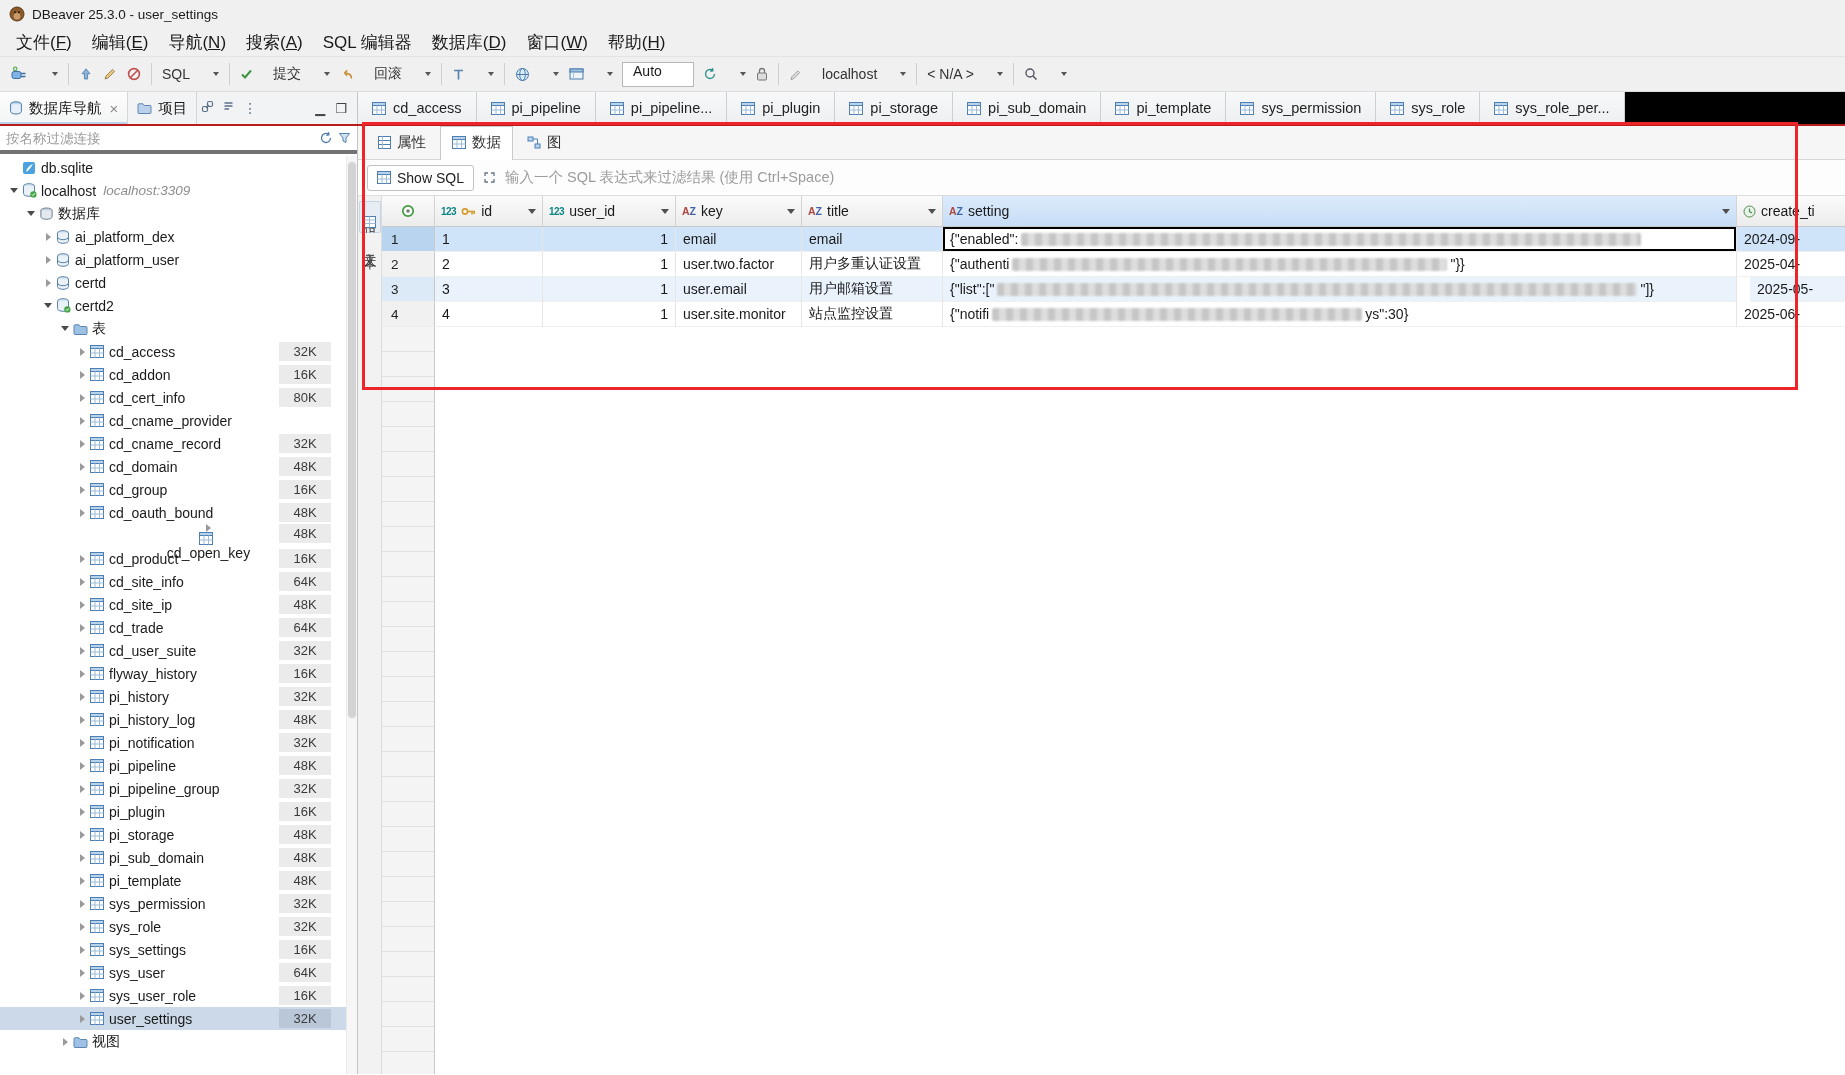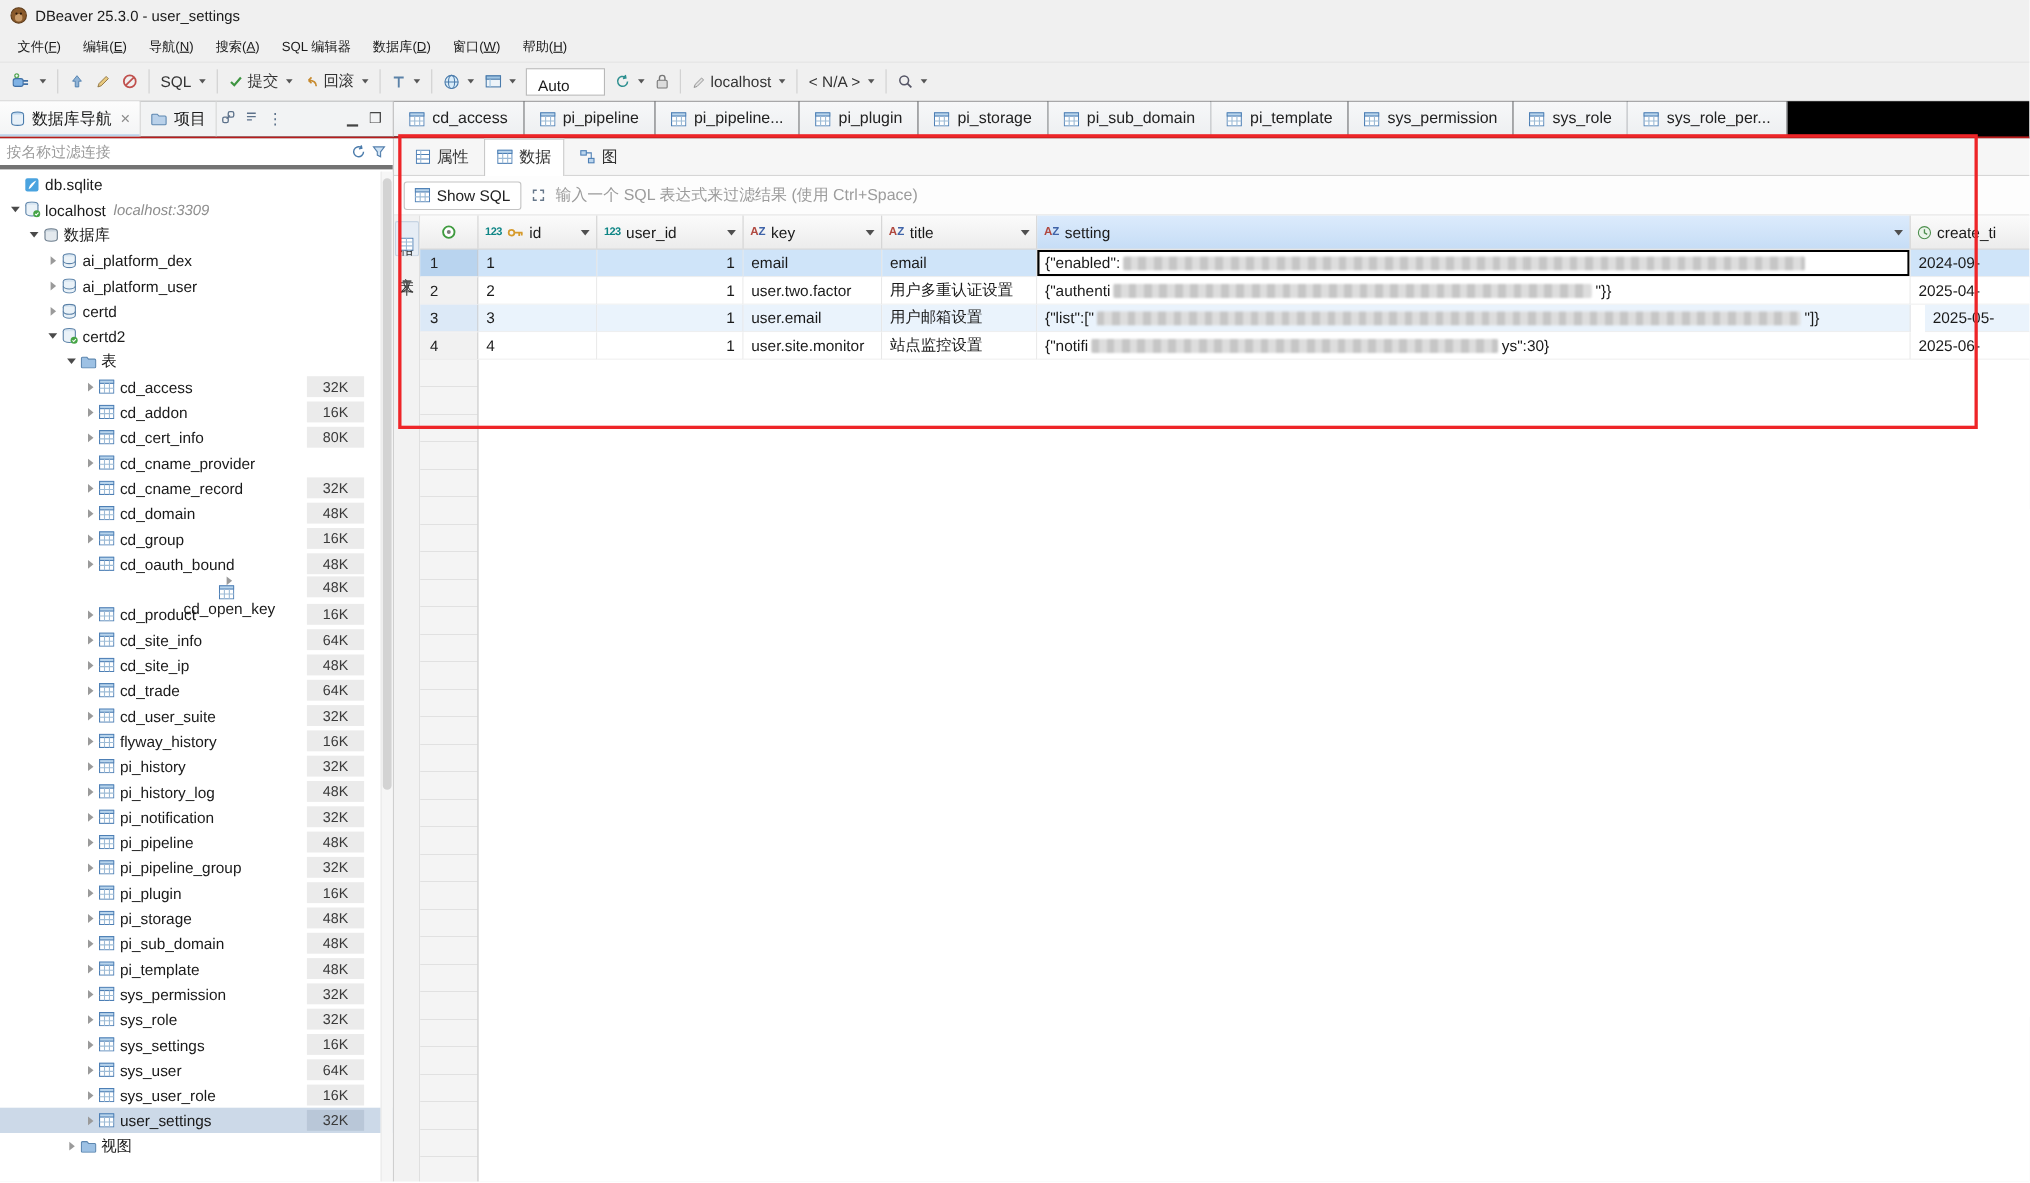--- a/index.html
+++ b/index.html
@@ -6,28 +6,28 @@
   html,body{width:1845px;height:1075px;overflow:hidden}
   body{font-family:"Liberation Sans","DejaVu Sans",sans-serif;font-size:14px;color:#1a1a1a;background:#fff}
   .window{position:relative;width:1845px;height:1074px;background:#f0f0f0;display:flex;flex-direction:column}
 
   
   .titlebar{height:28px;display:flex;align-items:center;gap:7px;padding:0 9px;background:#f0f0f0;font-size:13.5px}
   .ico{display:inline-flex;align-items:center;justify-content:center;line-height:0}
 
   
   .menubar{height:28px;display:flex;align-items:center;padding:0 6px;background:#f0f0f0}
-  .menu-item{padding:4px 10px;font-size:12px;white-space:nowrap;cursor:default}
+  .menu-item{padding:4px 10px;font-size:17px;white-space:nowrap;cursor:default}
 
   
   .toolbar{height:36px;display:flex;align-items:center;padding:0 6px;background:#f0f0f0;border-top:1px solid #e3e3e3;border-bottom:1px solid #dcdcdc}
-  .tbtn{height:27px;display:inline-flex;align-items:center;gap:4px;padding:0 5px;border-radius:3px;color:#333;white-space:nowrap;font-size:14px}
+  .tbtn{height:27px;display:inline-flex;align-items:center;gap:20px;padding:0 5px;border-radius:3px;color:#333;white-space:nowrap;font-size:14px}
   .tsep{width:1px;height:22px;background:#cfcfcf;margin:0 5px;flex:none}
   .dd{width:0;height:0;border-left:3.5px solid transparent;border-right:3.5px solid transparent;border-top:4.5px solid #555;margin-left:3px}
-  .autobox{height:25px;min-width:72px;background:#fff;border:1px solid #b8b8b8;display:inline-flex;align-items:flex-end;padding:0 10px;font-size:14px;margin:0 4px}
+  .autobox{height:25px;min-width:72px;background:#fff;border:1px solid #b8b8b8;display:inline-flex;align-items:flex-start;padding:0 10px;font-size:14px;margin:0 4px}
 
   
   .tabrow{height:34px;display:flex;background:#000000;border-bottom:2px solid #b91c1c}
   .left-tabzone{width:358px;flex:none;display:flex;align-items:center;border-right:1px solid #c4c4c4;background:#f2f3f4}
   .vtab{display:flex;align-items:center;gap:6px;padding:0 9px;height:100%;border-right:1px solid #d6d6d6;font-size:14.5px}
   .vtab.sel{background:linear-gradient(#fdfdfd,#f3f4f5);box-shadow:inset 0 -2px 0 #bcd2ea}
   .close-x{color:#8a8a8a;font-size:15px;margin-left:2px}
   .small-ic{color:#5c718a;font-size:14px;padding:0 4px}
   .winbtns{margin-left:auto;display:flex;align-items:center;gap:10px;padding-right:10px;color:#444;font-size:13px}
   .etabs{flex:1;display:flex;overflow:hidden}

